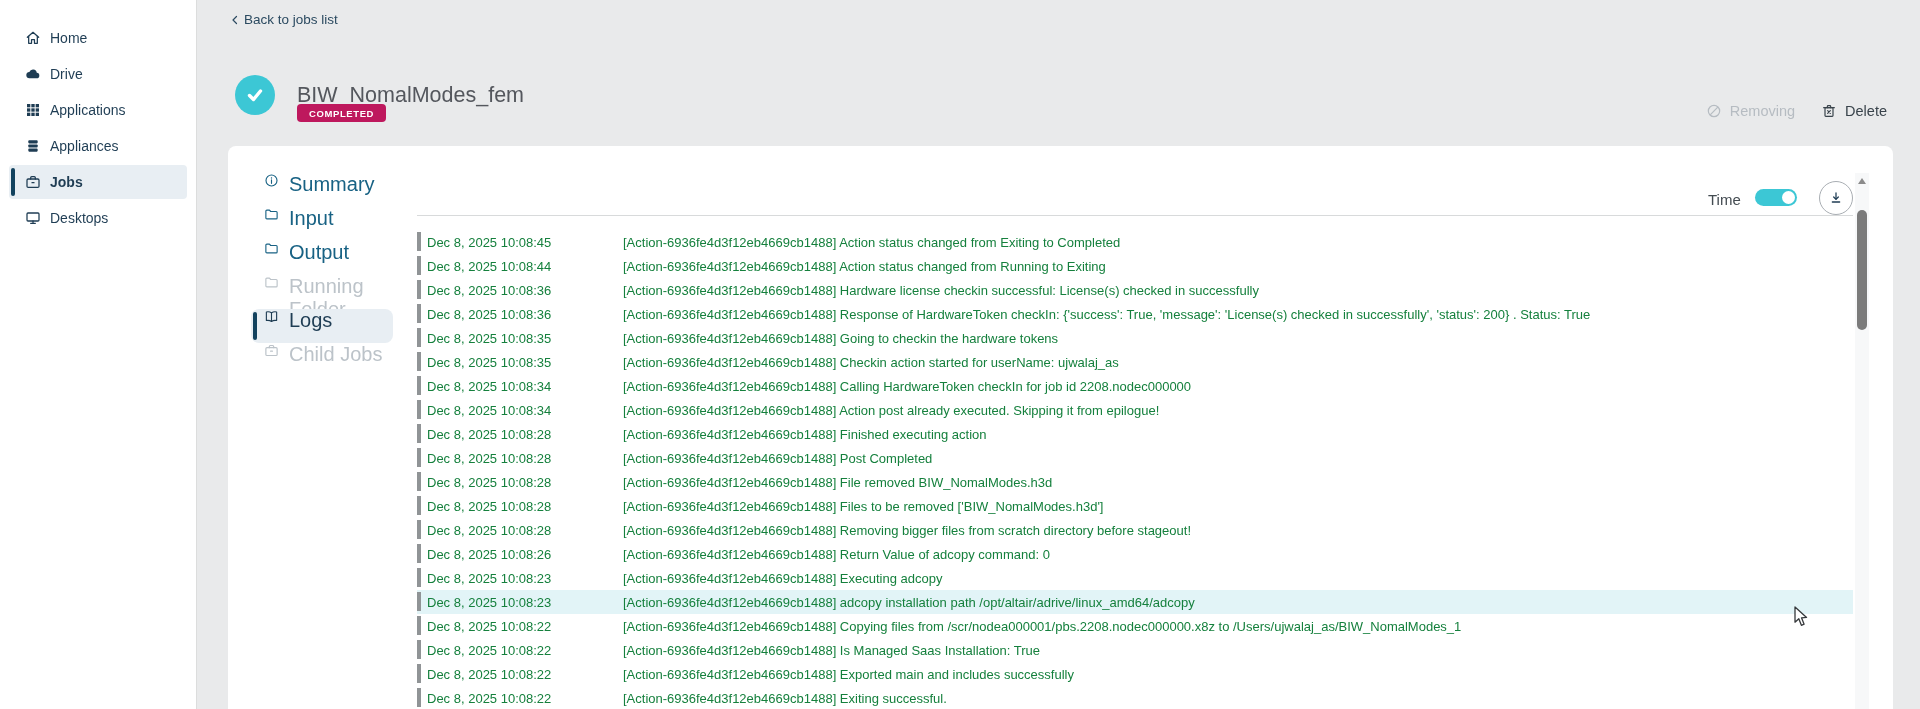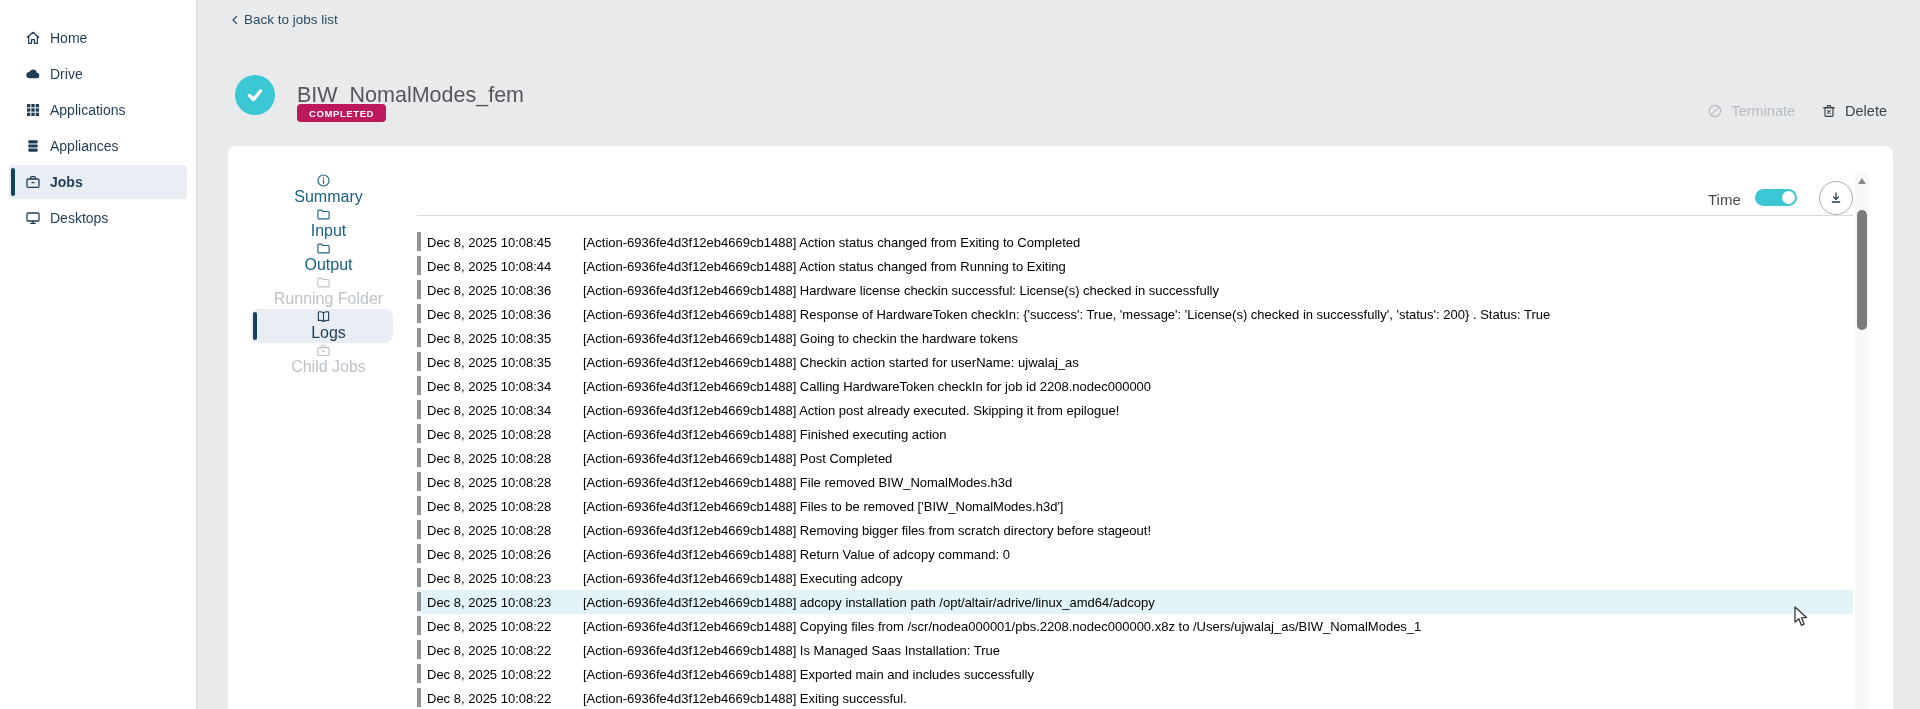--- a/index.html
+++ b/index.html
@@ -68,22 +68,22 @@
   .action-btn.delete { color:#39434b; }
 
   
   .card {
     position:absolute; left:30px; top:146px; width:1665px; height:563px;
     background:#ffffff; border-radius:8px 8px 0 0;
   }
 
   .subnav { position:absolute; left:23px; top:27px; width:142px; }
   .subnav-item {
-    height:34px; display:flex; align-items:center; padding-left:13px; position:relative;
-    font-size:16px; color:#186284; cursor:pointer; border-radius:8px;flex-direction:column;
+    height:34px; display:flex; padding-left:13px; position:relative;
+    font-size:20px; color:#186284; cursor:pointer; border-radius:8px;
   }
   .subnav-item .icon { width:15px; height:15px; margin-right:10px; flex:none; }
   .subnav-item.disabled { color:#bcc3c9; cursor:default; }
   .subnav-item.active { background:#e8eef3; color:#1f3d54; font-weight:normal; }
   .subnav-item.active::before {
     content:''; position:absolute; left:2px; top:3px; bottom:3px; width:4px;
     border-radius:3px; background:#12425e;
   }
 
   .toolbar-time { position:absolute; left:1480px; top:45px; font-size:15px; color:#434b51; }
@@ -102,21 +102,21 @@
   }
   .download-btn .icon { width:16px; height:16px; }
 
   .toolbar-divider {
     position:absolute; left:189px; top:69px; width:1436px; height:1px; background:#d8dadb;
   }
 
   .log-list { position:absolute; left:189px; top:84px; width:1436px; }
   .log-row {
     position:relative; height:24px; display:flex; align-items:center; padding-left:10px;
-    font-size:13px; color:#000000; white-space:nowrap;
+    font-size:13px; color:#15803d; white-space:nowrap;gap:40px;
   }
   .log-row::before {
     content:''; position:absolute; left:0; top:2px; width:4px; height:19px; background:#909496;
   }
   .log-row.highlight { background:#e2f4f7; }
   .log-time { width:156px; flex:none; }
   .log-msg { flex:1; overflow:hidden; }
 
   .scroll-track {
     position:absolute; left:1627px; top:27px; bottom:0; width:14px; background:#f7f8f9;
@@ -228,21 +228,21 @@
   <span class="status-badge">COMPLETED</span>
 
   <div class="header-actions">
     <button class="action-btn terminate" disabled="">
       <span class="icon">
         <svg viewBox="0 0 24 24" fill="none" stroke="currentColor" stroke-width="1.8">
             <circle cx="12" cy="12" r="8.5"></circle>
             <path d="M6.3 17.7 L17.7 6.3"></path>
           </svg>
       </span>
-      <span>Terminate</span>
+      <span>Removing</span>
     </button>
     <button class="action-btn delete">
       <span class="icon">
         <svg viewBox="0 0 24 24" fill="none" stroke="currentColor" stroke-width="1.8" stroke-linecap="round" stroke-linejoin="round">
             <path d="M4 7 h16"></path>
             <path d="M9.5 7 V5.2 a1.2 1.2 0 0 1 1.2 -1.2 h2.6 a1.2 1.2 0 0 1 1.2 1.2 V7"></path>
             <rect x="6" y="7" width="12" height="13" rx="1.2"></rect>
             <path d="M10 11.5 l4 4 M14 11.5 l-4 4"></path>
           </svg>
       </span>

